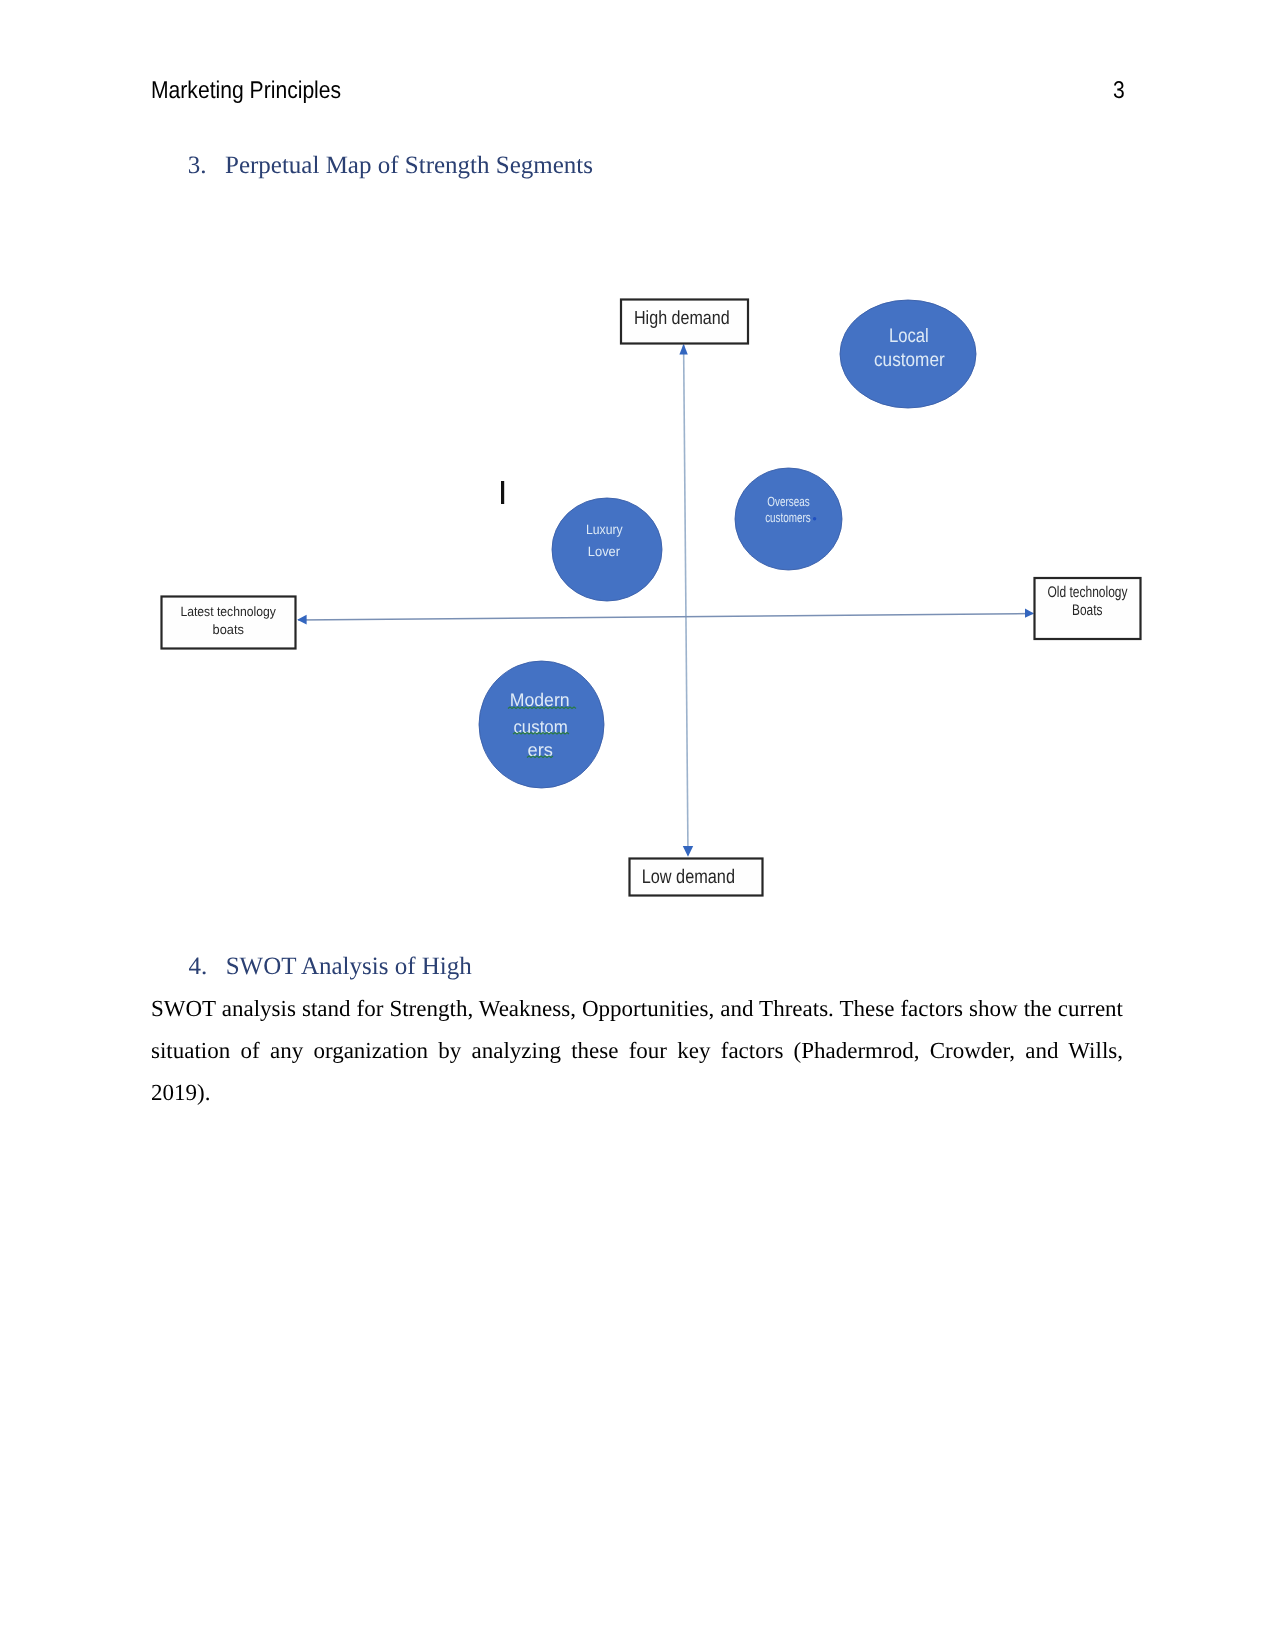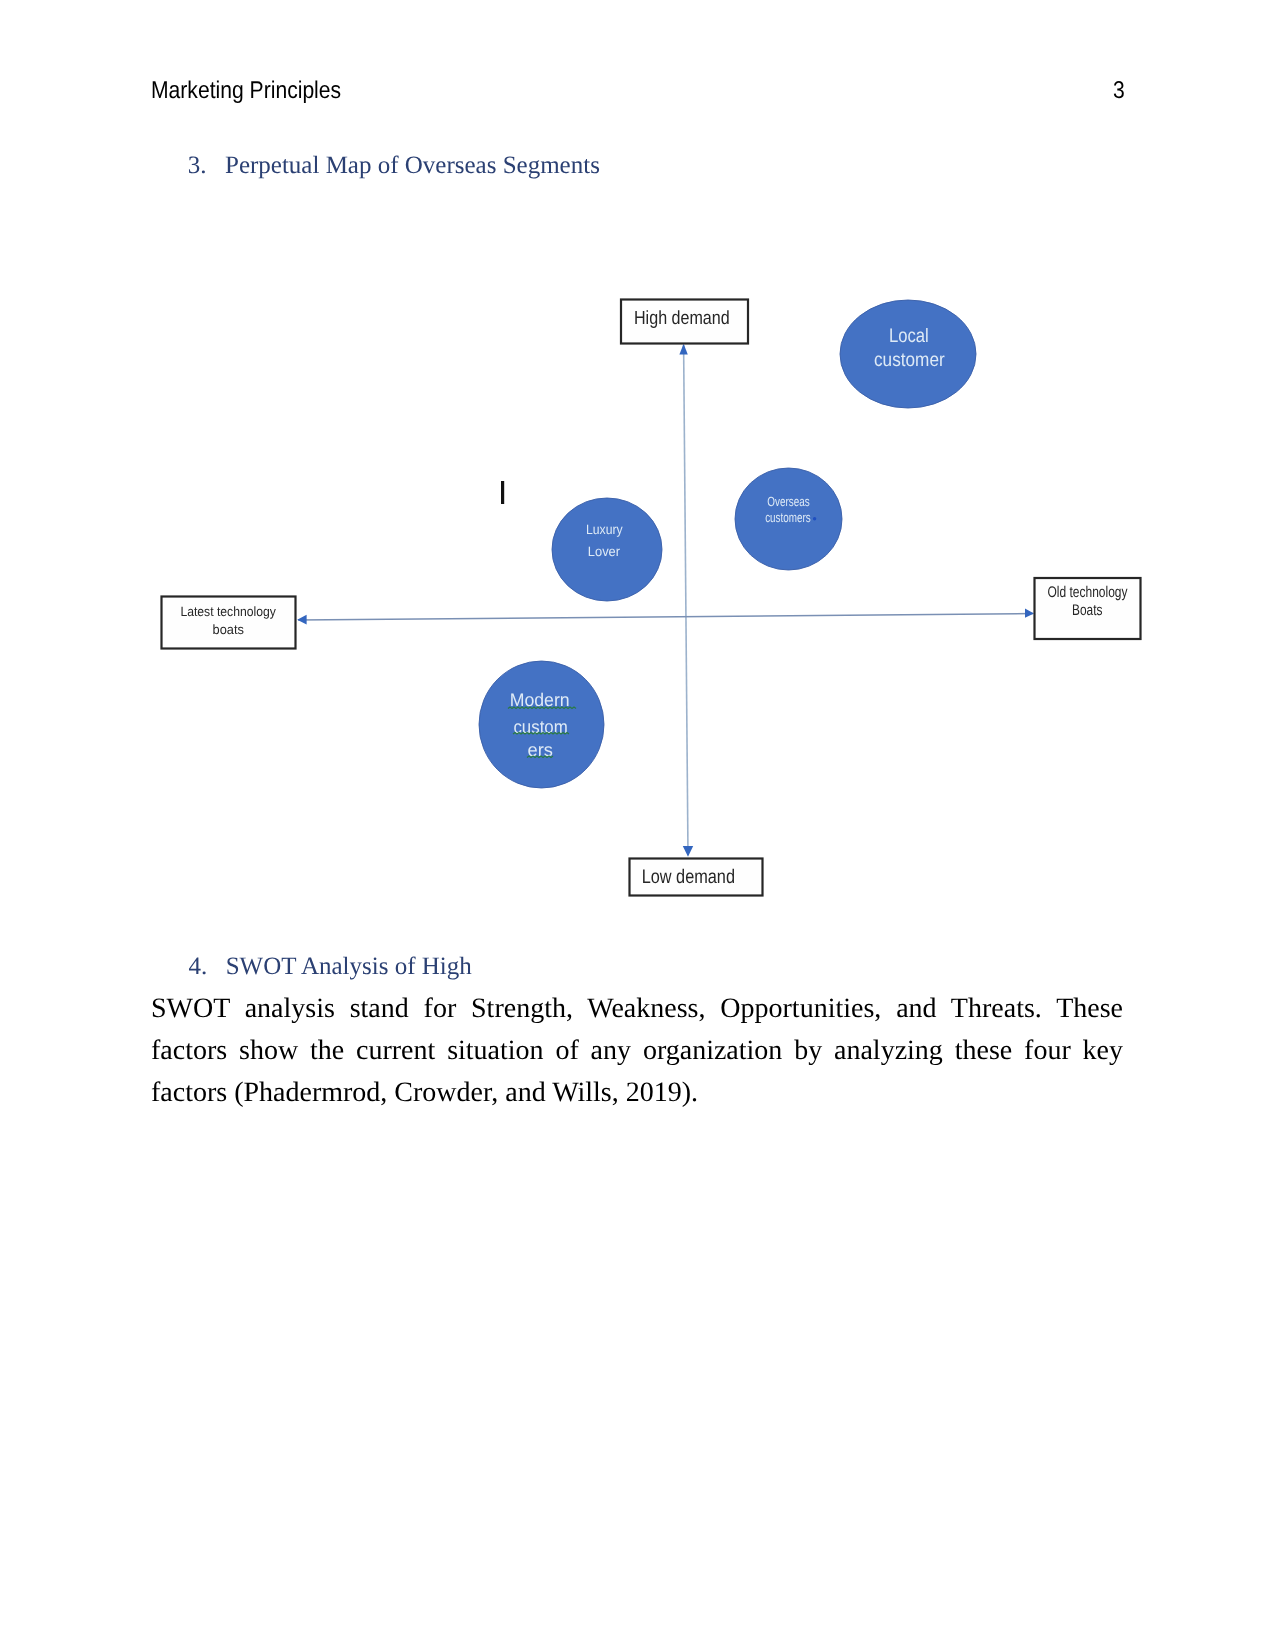--- a/index.html
+++ b/index.html
@@ -21,21 +21,21 @@
   .pgnum{position:absolute;left:1113px;top:76.6px;font-family:"Liberation Sans",sans-serif;
        font-size:24.2px;color:#000000;transform:scaleX(0.873);transform-origin:0 0;}
 
   
   .heading{position:absolute;font-family:"Liberation Serif",serif;font-size:25px;
            color:#2B4073;white-space:nowrap;}
   .heading .num{position:absolute;left:0;top:0;}
   .heading .txt{position:absolute;left:37.2px;top:0;}
 
   
-  .para{position:absolute;left:151px;width:972px;font-size:28px;line-height:42px;
+  .para{position:absolute;left:151px;width:972px;font-size:23px;line-height:42px;
         color:#000000;text-align:justify;text-justify:inter-word;}
 
   
   #diagram{position:absolute;left:0;top:0;}
   #diagram text{font-family:"Liberation Sans",sans-serif;}
   .t19 {font-size:19.04px;fill:#262626;}
   .t196{font-size:19.62px;fill:#262626;}
   .t134{font-size:13.37px;fill:#262626;}
   .t154{font-size:15.41px;fill:#262626;}
   .t195{font-size:19.48px;fill:#DEEAF6;}
@@ -46,21 +46,21 @@
 </head>
 <body>
 
 <div class="page">
 
   <div class="hdr">Marketing Principles</div>
   <div class="pgnum">3</div>
 
   <div class="heading" style="left:187.8px;top:152px;">
     <span class="num">3.</span>
-    <span class="txt">Perpetual Map of Overseas Segments</span>
+    <span class="txt">Perpetual Map of Strength Segments</span>
   </div>
 
   <svg id="diagram" width="1275" height="1651" viewBox="0 0 1275 1651">
 
     <g>
       <line x1="688" y1="855" x2="683.6" y2="345" stroke="#9CB2CC" stroke-width="1.6"></line>
       <path d="M683.6 343.7 L687.8 354.6 L679.4 354.6 Z" fill="#3366BF"></path>
       <path d="M688 856.7 L682.8 846 L693.2 846 Z" fill="#3366BF"></path>
     </g>
 

